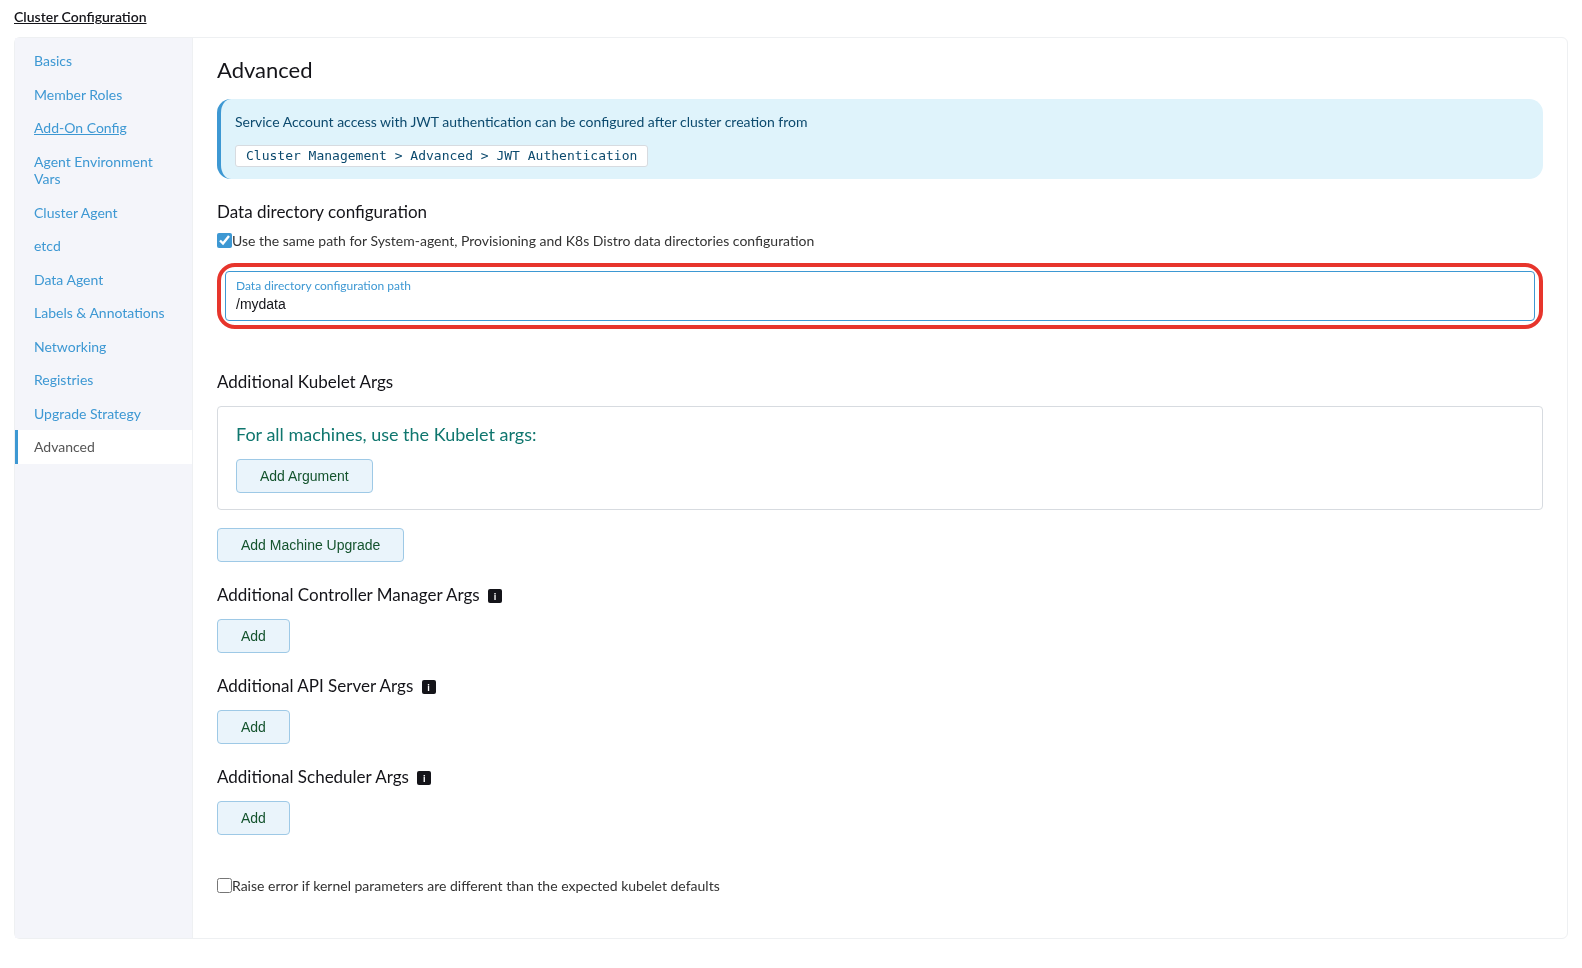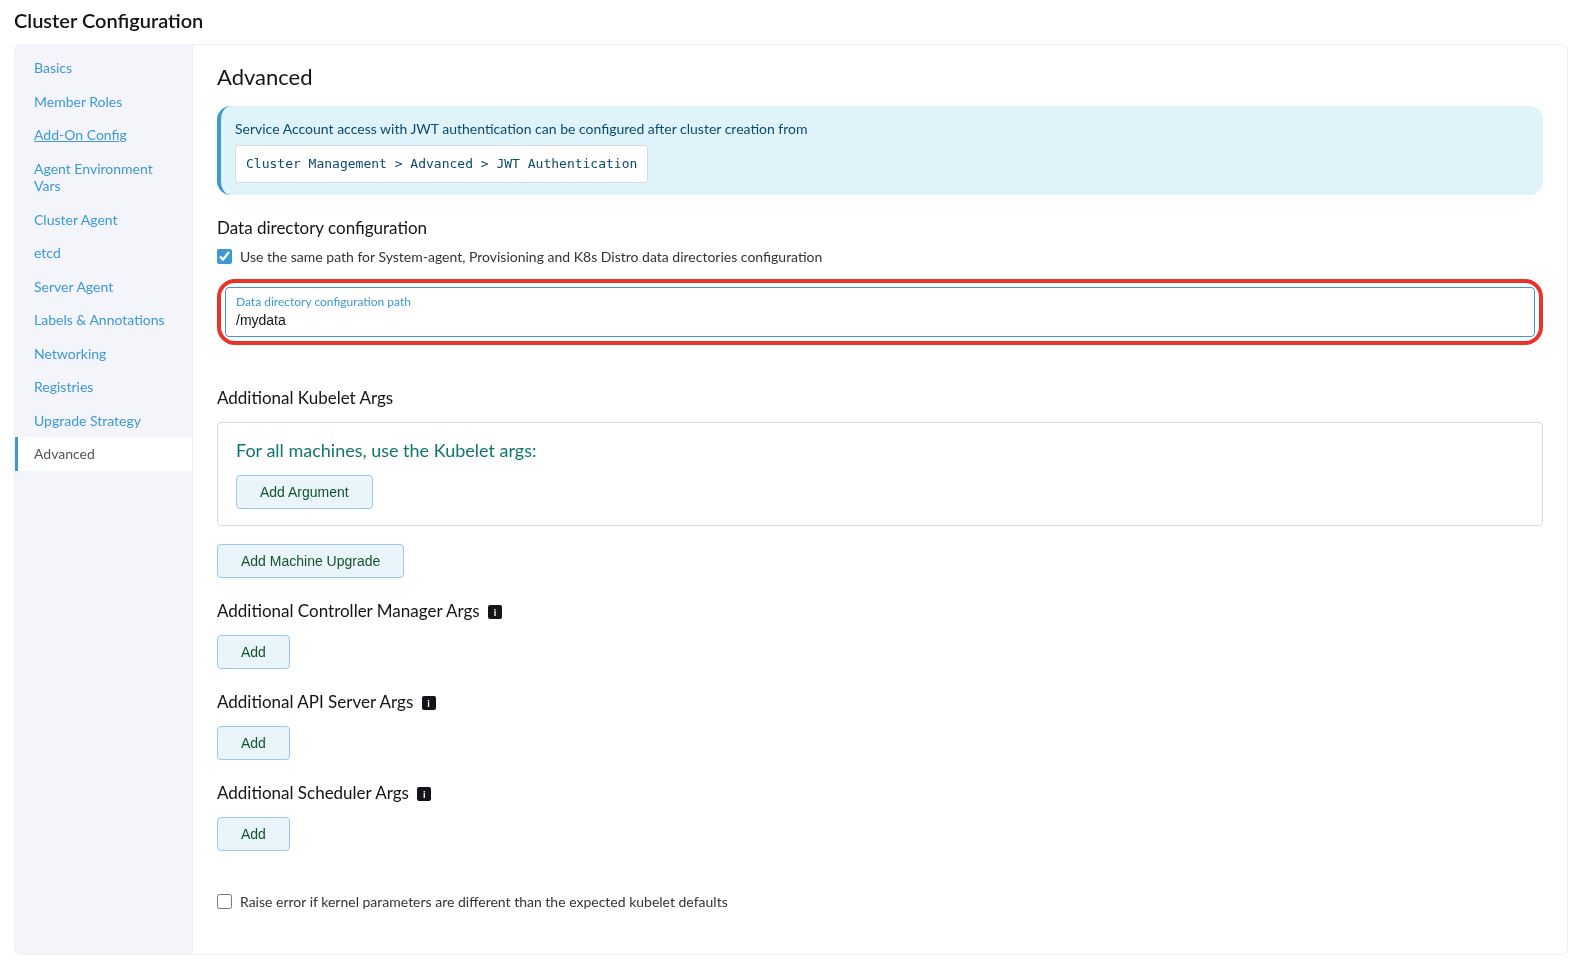--- a/index.html
+++ b/index.html
@@ -6,24 +6,25 @@
   body {
     font-family: -apple-system, BlinkMacSystemFont, "Segoe UI", "Lato", Helvetica, Arial, sans-serif;
     background: #fff;
     color: #141419;
     font-size: 14px;
   }
   .page {
     padding: 8px 14px 20px 14px;
   }
   .page-title {
-    font-size: 20px;
+    font-size: 14px;
     font-weight: 600;
     color: #141419;
     margin-bottom: 12px;
+    text-decoration: underline;
   }
   .panel {
     display: flex;
     border: 1px solid #eef0f2;
     border-radius: 6px;
     overflow: visible;
     background: #fff;
     min-height: 800px;
   }
   .sidebar {
@@ -65,36 +66,36 @@
     border-radius: 14px;
     margin-bottom: 22px;
     color: #0c4a6e;
     font-size: 14px;
     line-height: 1.5;
   }
   .info-banner code {
     display: inline-block;
     background: #fff;
     border: 1px solid #d7dbe0;
-    padding: 8px 10px;
+    padding: 0 10px;
     font-family: "SFMono-Regular", Consolas, Menlo, monospace;
     font-size: 13px;
-    margin-top: 6px;
+    margin-top: 13px;
     border-radius: 3px;
   }
   .subheading {
     font-size: 17px;
     font-weight: 400;
     color: #141419;
     margin-bottom: 10px;
   }
   .checkbox-row {
     display: flex;
     align-items: center;
-    gap: 8px;
+    gap: 0;
     margin-bottom: 14px;
     font-size: 14px;
     color: #333;
   }
   .checkbox-row input[type="checkbox"] {
     width: 15px; height: 15px;
     accent-color: #3d98d3;
   }
   .highlight-wrap {
     border: 4px solid #e7352c;
@@ -169,21 +170,21 @@
   <h1 class="page-title">Cluster Configuration</h1>
 
   <div class="panel">
     <nav class="sidebar">
       <a class="sidebar-item">Basics</a>
       <a class="sidebar-item">Member Roles</a>
       <a class="sidebar-item underline">Add-On Config</a>
       <a class="sidebar-item">Agent Environment Vars</a>
       <a class="sidebar-item">Cluster Agent</a>
       <a class="sidebar-item">etcd</a>
-      <a class="sidebar-item">Server Agent</a>
+      <a class="sidebar-item">Data Agent</a>
       <a class="sidebar-item">Labels &amp; Annotations</a>
       <a class="sidebar-item">Networking</a>
       <a class="sidebar-item">Registries</a>
       <a class="sidebar-item">Upgrade Strategy</a>
       <a class="sidebar-item active">Advanced</a>
     </nav>
 
     <main class="content">
       <h2 class="section-title">Advanced</h2>
 

